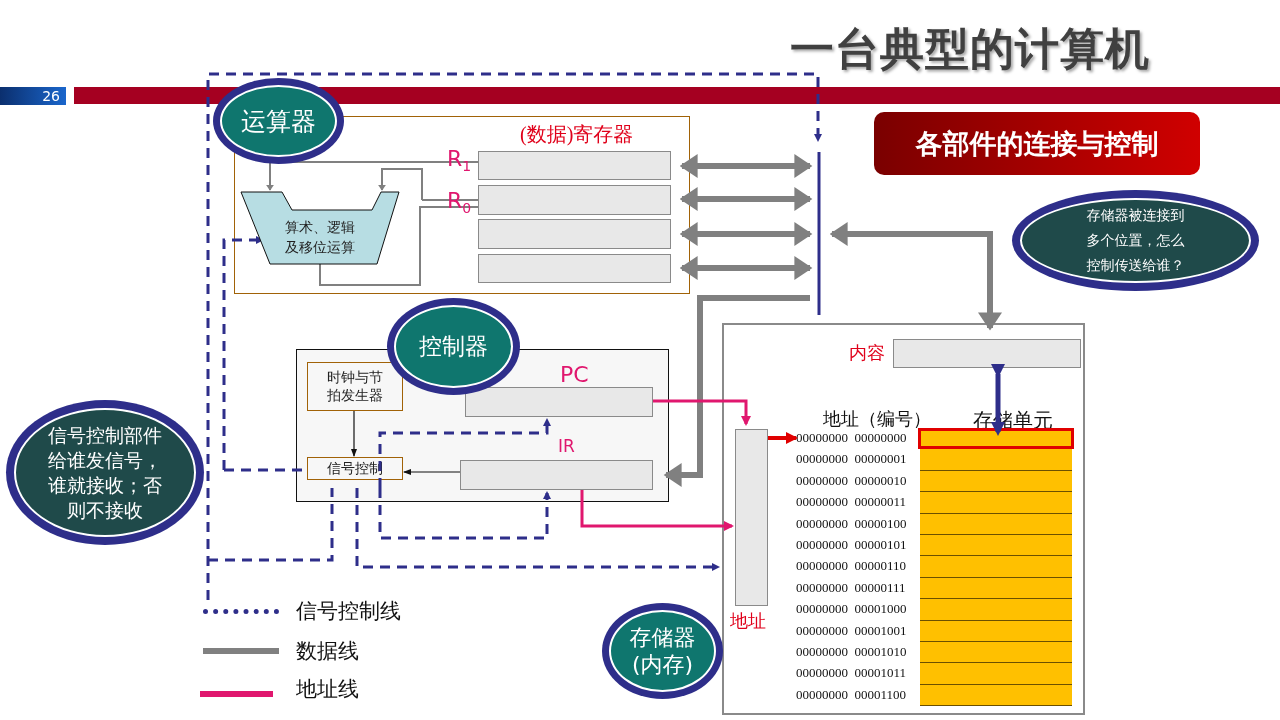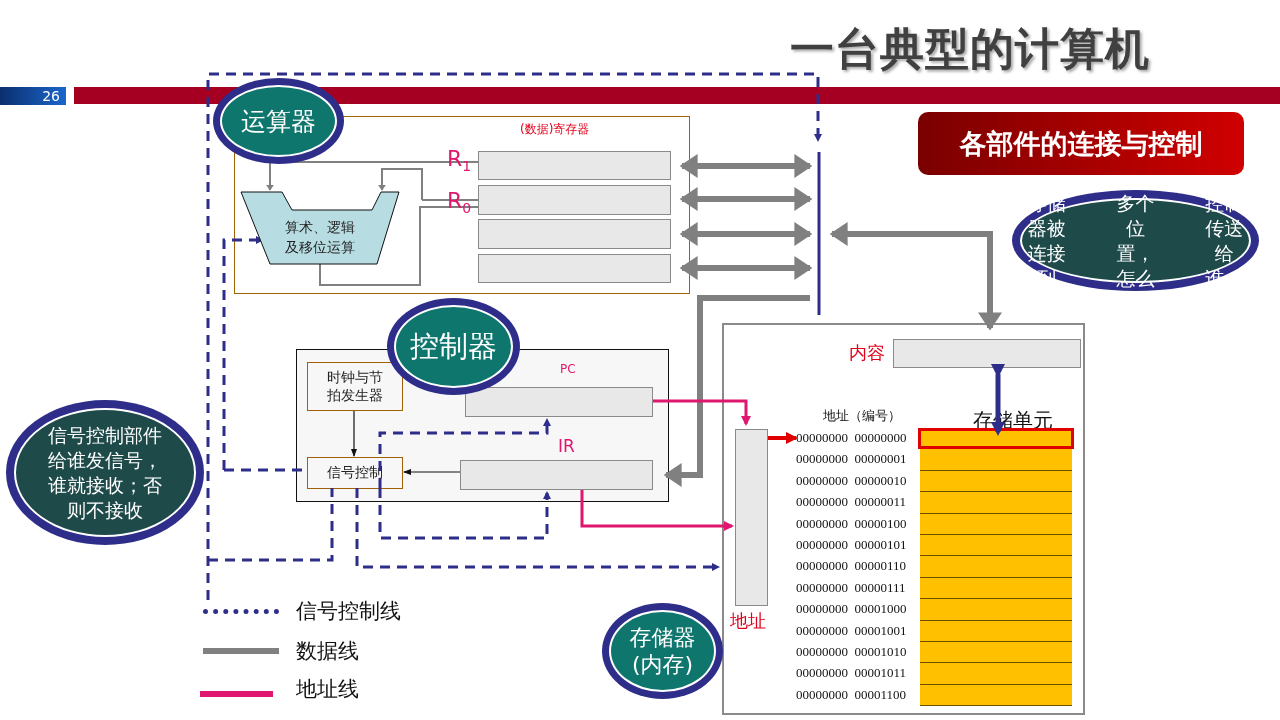--- a/index.html
+++ b/index.html
@@ -7,21 +7,21 @@
          font-family:"DejaVu Sans","Liberation Sans",sans-serif; }
   .abs { position:absolute; }
   #diagram { position:absolute; left:0; top:0; width:1280px; height:720px; }
   .title { left:790px; top:20px; width:400px; font-size:44px; font-weight:bold; color:#404040;
            text-shadow:2px 2px 3px rgba(0,0,0,0.35); letter-spacing:1px; white-space:nowrap; }
   .pagenum { left:0; top:87px; width:66px; height:18px; background:linear-gradient(90deg,#0b2f6e,#1a66cc);
              color:#fff; font-size:14px; text-align:right; padding-right:6px; box-sizing:border-box; line-height:18px; }
   .redbar { left:74px; top:87px; width:1206px; height:17px; background:#a50021; }
   .subtitle { left:874px; top:112px; width:326px; height:63px; border-radius:10px;
               background:linear-gradient(90deg,#7a0000,#d00000); color:#fff; font-size:27px; font-weight:bold;
-              display:flex; align-items:center; justify-content:center;margin-left:44px; }
+              display:flex; align-items:center; justify-content:center; }
   .box { border:1px solid #a16207; box-sizing:border-box; }
   .reg { background:#e8e8e8; border:1px solid #8a8a8a; box-sizing:border-box; }
   .oval { border-radius:50%; background:#2e2e8a; display:flex; align-items:center; justify-content:center; box-sizing:border-box; }
   .oval-inner { border-radius:50%; border:2px solid #fff; background:#0f766e; color:#fff; display:flex; align-items:center;
                 justify-content:center; text-align:center; box-sizing:border-box; }
   .note-inner { background:#1f4a4a; }
   .lbl { font-size:14px; color:#222; }
   .red { color:#e0001a; }
   .pink { color:#e0176e; }
   .addr { font-family:"Liberation Serif","DejaVu Serif",serif; font-size:13px; color:#111; white-space:nowrap; }
@@ -30,46 +30,46 @@
 </style>
 </head>
 <body>
 
 <div class="abs title">一台典型的计算机</div>
 <div class="abs pagenum">26</div>
 <div class="abs redbar"></div>
 <div class="abs subtitle">各部件的连接与控制</div>
 
 <div class="abs box" style="left:234px;top:116px;width:456px;height:178px;"></div>
-<div class="abs red lbl" style="left:520px;top:121px;font-size:12px;color:#e0001a;">(数据)寄存器</div>
+<div class="abs red lbl" style="left:520px;top:121px;font-size:20px;color:#e0001a;font-family:Liberation Serif, serif;">(数据)寄存器</div>
 
 <div class="abs reg" style="left:478px;top:151px;width:193px;height:29px;"></div>
 <div class="abs reg" style="left:478px;top:185px;width:193px;height:30px;"></div>
 <div class="abs reg" style="left:478px;top:219px;width:193px;height:30px;"></div>
 <div class="abs reg" style="left:478px;top:254px;width:193px;height:29px;"></div>
 
 <div class="abs" style="left:296px;top:349px;width:373px;height:153px;border:1px solid #111;background:#f7f7f7;box-sizing:border-box;"></div>
 <div class="abs box" style="left:307px;top:362px;width:96px;height:49px;background:#f7f7f7;display:flex;flex-direction:column;align-items:center;justify-content:center;font-size:14px;color:#222;">
   <span>时钟与节</span>
   <span>拍发生器</span>
 </div>
-<div class="abs box" style="left:307px;top:457px;width:96px;height:32px;background:#f7f7f7;display:flex;align-items:center;justify-content:center;font-size:14px;color:#222;">
+<div class="abs box" style="left:307px;top:457px;width:96px;height:23px;background:#f7f7f7;display:flex;align-items:center;justify-content:center;font-size:14px;color:#222;">
   <span>信号控制</span>
 </div>
 <div class="abs reg" style="left:465px;top:387px;width:188px;height:30px;"></div>
 <div class="abs reg" style="left:460px;top:460px;width:193px;height:30px;"></div>
-<div class="abs pink" style="left:560px;top:362px;font-size:12px;">PC</div>
+<div class="abs pink" style="left:560px;top:362px;font-size:22px;">PC</div>
 <div class="abs pink" style="left:558px;top:436px;font-size:17px;">IR</div>
 
 <div class="abs" style="left:722px;top:323px;width:363px;height:392px;border:2px solid #8a8a8a;box-sizing:border-box;background:#fff;"></div>
 <div class="abs red" style="left:849px;top:341px;font-size:18px;">内容</div>
 <div class="abs reg" style="left:893px;top:339px;width:188px;height:29px;"></div>
 <div class="abs reg" style="left:735px;top:429px;width:33px;height:177px;"></div>
 <div class="abs red" style="left:730px;top:609px;font-size:18px;">地址</div>
-<div class="abs addr" style="left:823px;top:407px;font-size:13px;font-family:Liberation Mono, monospace;">地址（编号）</div>
+<div class="abs addr" style="left:823px;top:407px;font-size:18px;font-family:Liberation Mono, monospace;">地址（编号）</div>
 <div class="abs addr" style="left:973px;top:407px;font-size:20px;">存储单元</div>
 <div id="addr-list">
     <div class="abs addr" style="left: 796px; top: 430px;">00000000&nbsp;&nbsp;00000000</div>
     <div class="abs addr" style="left: 796px; top: 451.4px;">00000000&nbsp;&nbsp;00000001</div>
     <div class="abs addr" style="left: 796px; top: 472.8px;">00000000&nbsp;&nbsp;00000010</div>
     <div class="abs addr" style="left: 796px; top: 494.2px;">00000000&nbsp;&nbsp;00000011</div>
     <div class="abs addr" style="left: 796px; top: 515.6px;">00000000&nbsp;&nbsp;00000100</div>
     <div class="abs addr" style="left: 796px; top: 537px;">00000000&nbsp;&nbsp;00000101</div>
     <div class="abs addr" style="left: 796px; top: 558.4px;">00000000&nbsp;&nbsp;00000110</div>
     <div class="abs addr" style="left: 796px; top: 579.8px;">00000000&nbsp;&nbsp;00000111</div>
@@ -171,31 +171,31 @@
 </div>
 <div class="abs" style="left:270px;top:217px;width:100px;text-align:center;font-size:14px;color:#222;line-height:20px;">
   <div>算术、逻辑</div>
   <div>及移位运算</div>
 </div>
 
 <div class="abs oval" style="left:213px;top:78px;width:131px;height:86px;">
   <div class="oval-inner" style="width:117px;height:72px;font-size:25px;">运算器</div>
 </div>
 <div class="abs oval" style="left:387px;top:298px;width:133px;height:97px;">
-  <div class="oval-inner" style="width:119px;height:83px;font-size:29px;">控制器</div>
+  <div class="oval-inner" style="width:119px;height:83px;font-size:23px;">控制器</div>
 </div>
 <div class="abs oval" style="left:602px;top:603px;width:121px;height:96px;">
   <div class="oval-inner" style="width:107px;height:82px;font-size:22px;line-height:27px;flex-direction:column;">
     <span>存储器</span>
     <span>(内存)</span>
   </div>
 </div>
 
 <div class="abs oval" style="left:1012px;top:190px;width:247px;height:101px;">
-  <div class="oval-inner note-inner" id="note1" style="width:231px;height:85px;font-size:19px;line-height:25px;flex-direction:row;gap:39px;">
+  <div class="oval-inner note-inner" id="note1" style="width:231px;height:85px;font-size:14px;line-height:25px;flex-direction:column;">
       <span>存储器被连接到</span>
       <span>多个位置，怎么</span>
       <span>控制传送给谁？</span>
     </div>
 </div>
 <div class="abs oval" style="left:6px;top:400px;width:198px;height:145px;">
   <div class="oval-inner note-inner" id="note2" style="width:182px;height:129px;font-size:19px;line-height:25px;flex-direction:column;">
       <span>信号控制部件</span>
       <span>给谁发信号，</span>
       <span>谁就接收；否</span>

